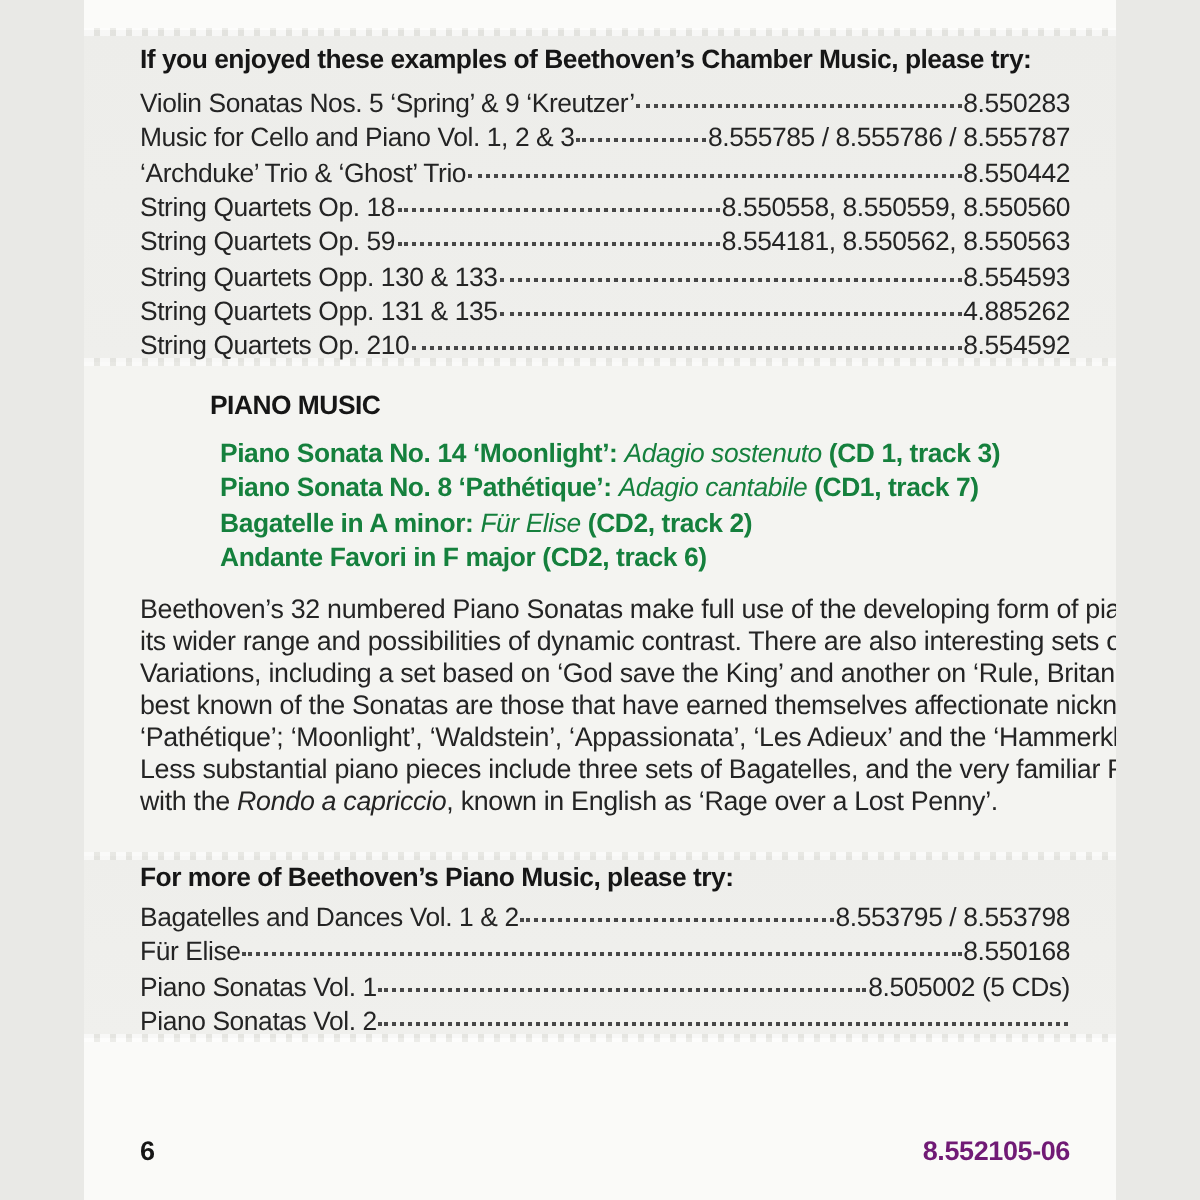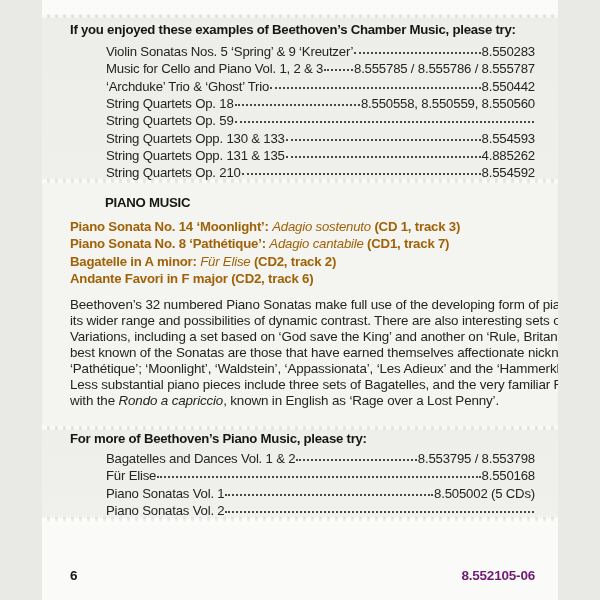--- a/index.html
+++ b/index.html
@@ -53,38 +53,39 @@
   #chamber-section .section-heading { margin-bottom: 6px; }
 
   .catalog-row {
     display: flex;
     align-items: baseline;
     height: 17.35px;
     font-size: 13.2px;
     letter-spacing: -0.2px;
     color: #242424;
   }
-  .item-title { white-space: nowrap; flex: 0 0 auto; margin-left: 36px; }
+  .item-title { white-space: nowrap; flex: 0 0 auto; }
   .leader {
     flex: 1 1 auto;
     min-width: 10px;
     border-bottom: 2px dotted #474747;
     transform: translateY(-2px);
     margin: 0 1px;
   }
   .item-catalog { white-space: nowrap; flex: 0 0 auto; }
 
   #piano-music-section { top: 194px; }
   #piano-music-section .section-heading { margin-bottom: 7px; padding-left: 35px; }
   .piano-line {
     font-size: 13.2px;
     line-height: 17.25px;
     letter-spacing: -0.2px;
-    color: #a16207;
+    color: #15803d;
     white-space: nowrap;
+    margin-left: 40px;
   }
   .b { font-weight: bold; }
   .i { font-style: italic; }
 
   #description-paragraph {
     top: 297px;
     width: 549px;
     font-size: 13.4px;
     line-height: 16px;
     letter-spacing: -0.15px;
@@ -138,20 +139,21 @@
         <span class="item-catalog">8.550442</span>
       </div>
         <div class="catalog-row">
         <span class="item-title">String Quartets Op. 18</span>
         <span class="leader"></span>
         <span class="item-catalog">8.550558, 8.550559, 8.550560</span>
       </div>
         <div class="catalog-row">
         <span class="item-title">String Quartets Op. 59</span>
         <span class="leader"></span>
+        <span class="item-catalog">8.554181, 8.550562, 8.550563</span>
       </div>
         <div class="catalog-row">
         <span class="item-title">String Quartets Opp. 130 &amp; 133</span>
         <span class="leader"></span>
         <span class="item-catalog">8.554593</span>
       </div>
         <div class="catalog-row">
         <span class="item-title">String Quartets Opp. 131 &amp; 135</span>
         <span class="leader"></span>
         <span class="item-catalog">4.885262</span>

